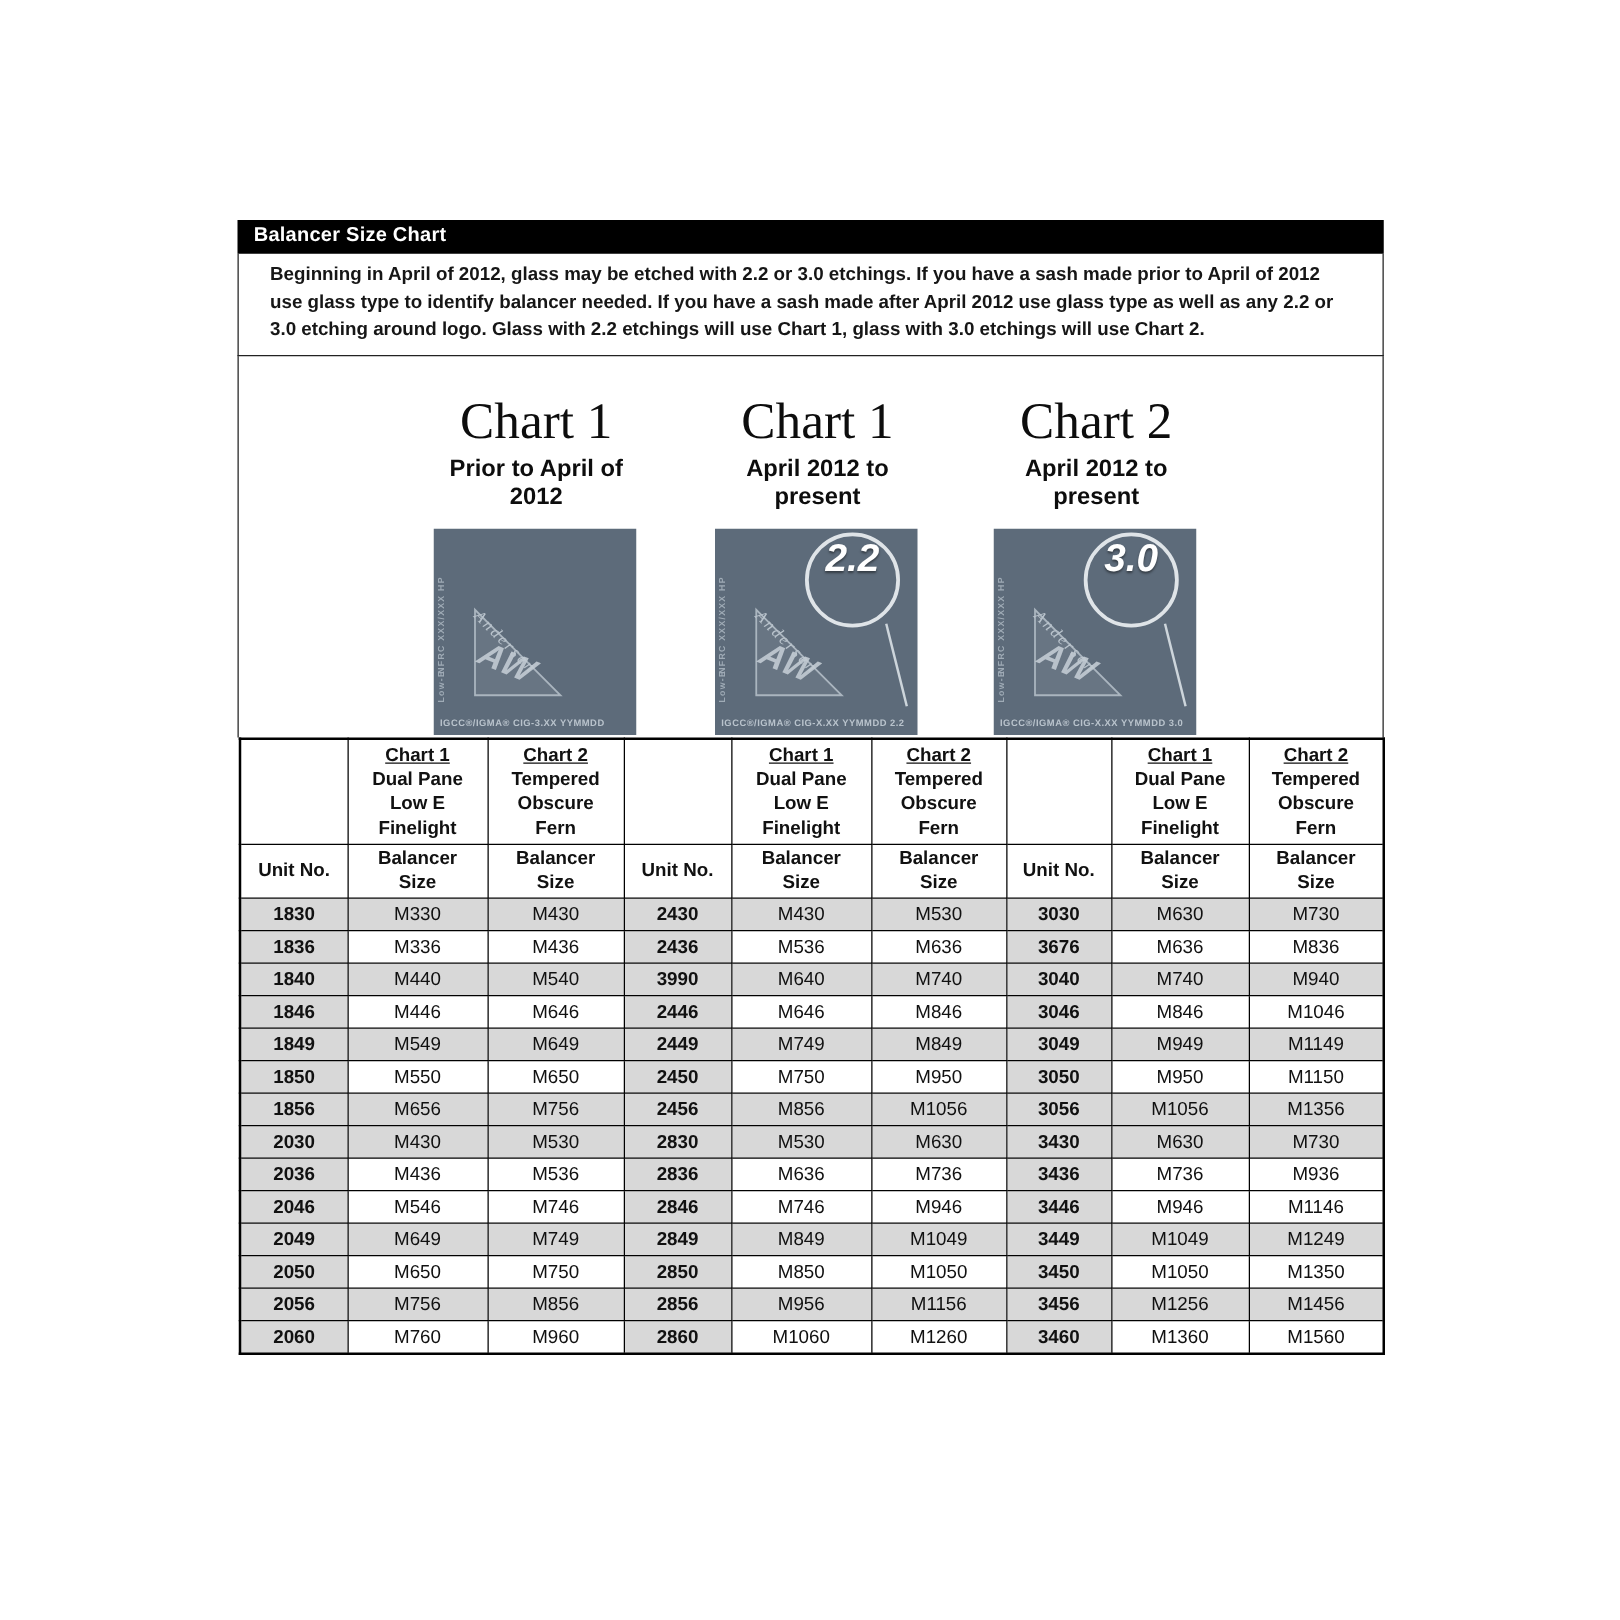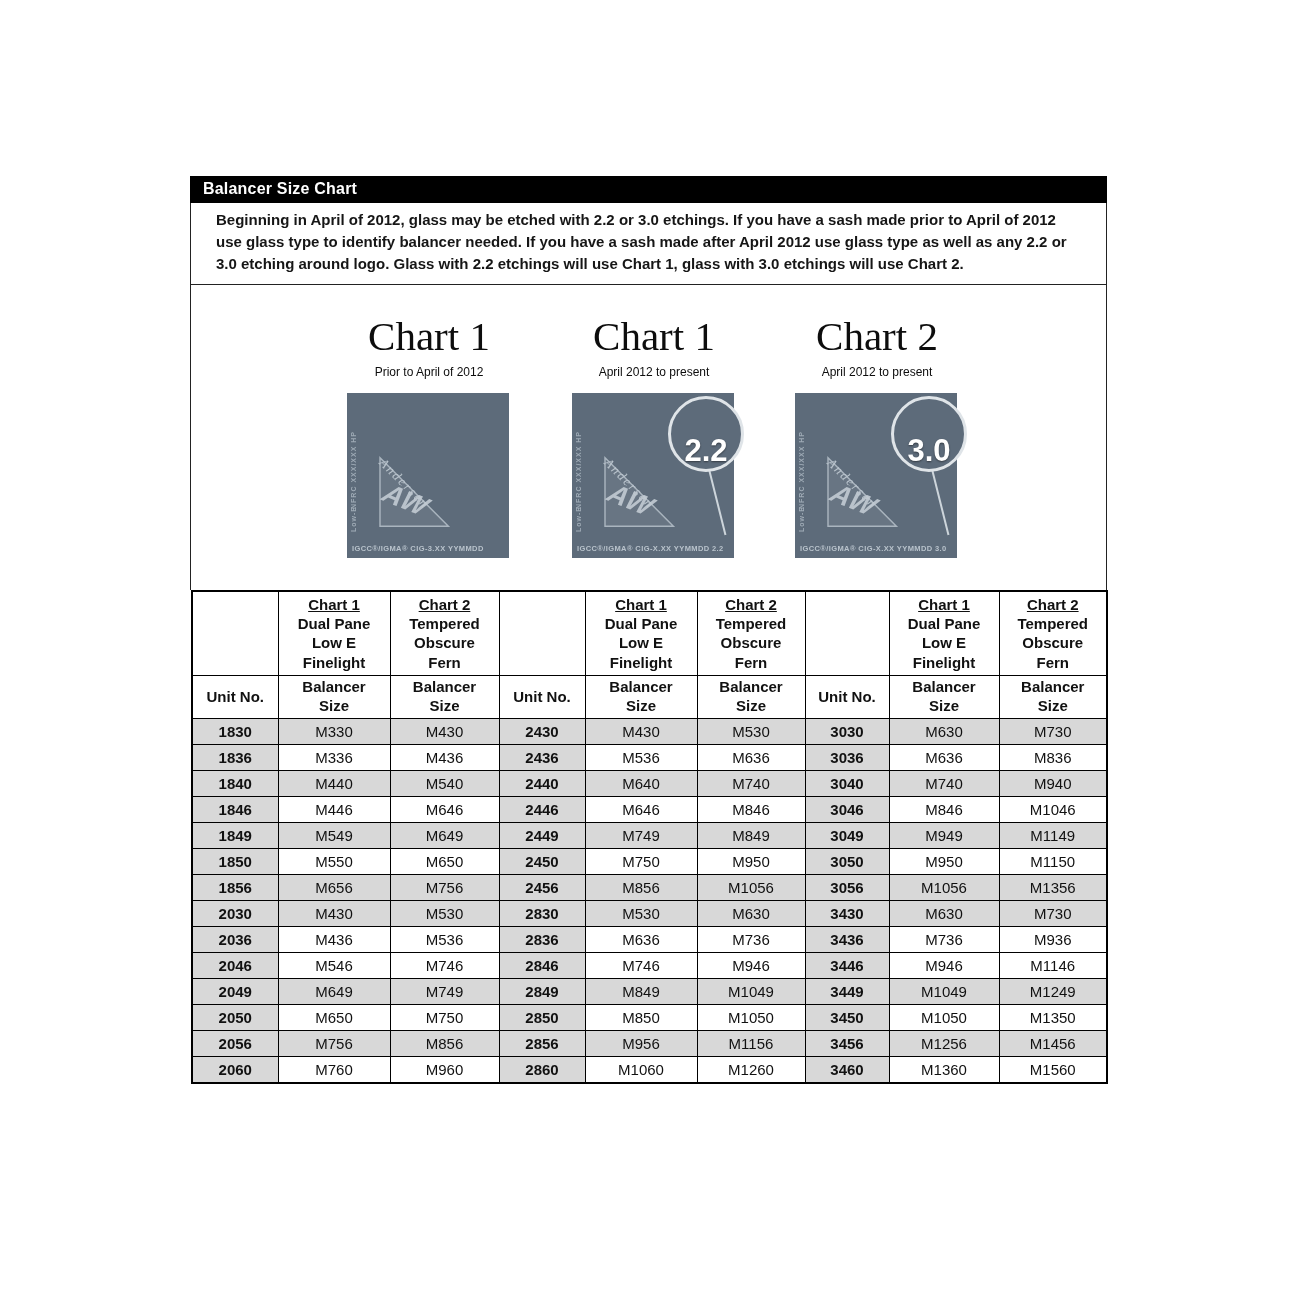--- a/index.html
+++ b/index.html
@@ -9,35 +9,35 @@
   
   .title-bar { background:#000; color:#fff; font-size:16px; font-weight:bold; padding:4px 13px 5px; letter-spacing:0.2px; }
 
   
   .intro-box { border:1px solid #222; border-top:none; padding:6px 25px 8px; font-size:15px; font-weight:bold; line-height:1.48; color:#161616; }
 
   
   .charts-box { position:relative; border-left:1px solid #222; border-right:1px solid #222; height:305px; }
   .chart-block { position:absolute; top:30px; width:164px; text-align:center; }
   .chart-block .chart-title { font-family:"Liberation Serif", serif; font-size:41px; font-weight:normal; line-height:1.05; color:#0d0d0d; }
-  .chart-block .chart-subtitle { font-size:12px; font-weight:normal; margin-top:7px; color:#0d0d0d; }
+  .chart-block .chart-subtitle { font-size:19px; font-weight:bold; margin-top:7px; color:#0d0d0d; }
   #chart-0 { left:156px; } #chart-1 { left:381px; } #chart-2 { left:604px; }
 
   
   .glass-label { position:relative; width:162px; height:165px; margin-top:14px; background:#5d6b7a; text-align:left; overflow:visible; }
   .vtext { position:absolute; writing-mode:vertical-rl; transform:rotate(180deg); color:#9fabb6; font-weight:bold; letter-spacing:1px; }
   .vtext.nfrc { left:3px; top:6px; font-size:7px; height:110px; }
   .vtext.lowe { left:3px; bottom:26px; font-size:7px; height:34px; }
   .logo { position:absolute; left:24px; top:54px; width:90px; height:90px; }
   .logo svg { position:absolute; left:0; top:0; width:100%; height:100%; }
   .logo .tri { fill:rgba(255,255,255,0.07); stroke:#aab5bf; stroke-width:1.6; }
   .logo .brand { position:absolute; left:16px; top:8px; font-family:"Liberation Serif", serif; font-style:italic; font-size:13px; letter-spacing:2px; color:#b9c3cc; transform:rotate(45deg); transform-origin:left top; white-space:nowrap; }
   .logo .aw { position:absolute; left:12px; top:38px; font-size:27px; font-weight:bold; font-style:italic; color:#c2cbd3; transform:rotate(22deg) skewX(-8deg); letter-spacing:1px; opacity:0.9; }
   .label-bottom-text { position:absolute; left:5px; bottom:5px; right:2px; font-size:7.5px; font-weight:bold; color:#b9c3cc; letter-spacing:0.4px; white-space:nowrap; }
-  .badge-circle { position:absolute; left:96px; top:3px; width:76px; height:76px; border:3px solid #dfe4e8; border-radius:50%; background:#5d6b7a; display:flex; align-items:flex-end; justify-content:center; z-index:2; }
+  .badge-circle { position:absolute; left:72px; top:3px; width:76px; height:76px; border:3px solid #dfe4e8; border-radius:50%; background:#5d6b7a; display:flex; align-items:flex-start; justify-content:center; z-index:2;font-style:italic; }
   .badge-circle span { font-size:31px; font-weight:bold; color:#fff; text-shadow:0 1px 2px rgba(0,0,0,0.45); }
   .leader-line { position:absolute; left:136px; top:76px; width:2px; height:68px; background:#cdd5db; transform:rotate(-14deg); transform-origin:top center; z-index:1; }
 
   
   table { border-collapse:collapse; table-layout:fixed; width:915px; margin-left:1px; }
   table, td { border:1px solid #000; }
   table { border-width:2px; }
   td { text-align:center; vertical-align:middle; font-size:15px; overflow:hidden; }
   .hdr-a td { height:85px; font-weight:bold; line-height:1.28; background:#fff; }
   .hdr-b td { height:43px; font-weight:bold; line-height:1.25; background:#fff; }
@@ -201,29 +201,29 @@
           <td>M630</td>
           <td>M730</td>
         </tr>
         <tr>
           <td class="unit-cell">1836</td>
           <td>M336</td>
           <td>M436</td>
           <td class="unit-cell">2436</td>
           <td>M536</td>
           <td>M636</td>
-          <td class="unit-cell">3036</td>
+          <td class="unit-cell">3676</td>
           <td>M636</td>
           <td>M836</td>
         </tr>
         <tr class="shaded">
           <td class="unit-cell">1840</td>
           <td>M440</td>
           <td>M540</td>
-          <td class="unit-cell">2440</td>
+          <td class="unit-cell">3990</td>
           <td>M640</td>
           <td>M740</td>
           <td class="unit-cell">3040</td>
           <td>M740</td>
           <td>M940</td>
         </tr>
         <tr>
           <td class="unit-cell">1846</td>
           <td>M446</td>
           <td>M646</td>

